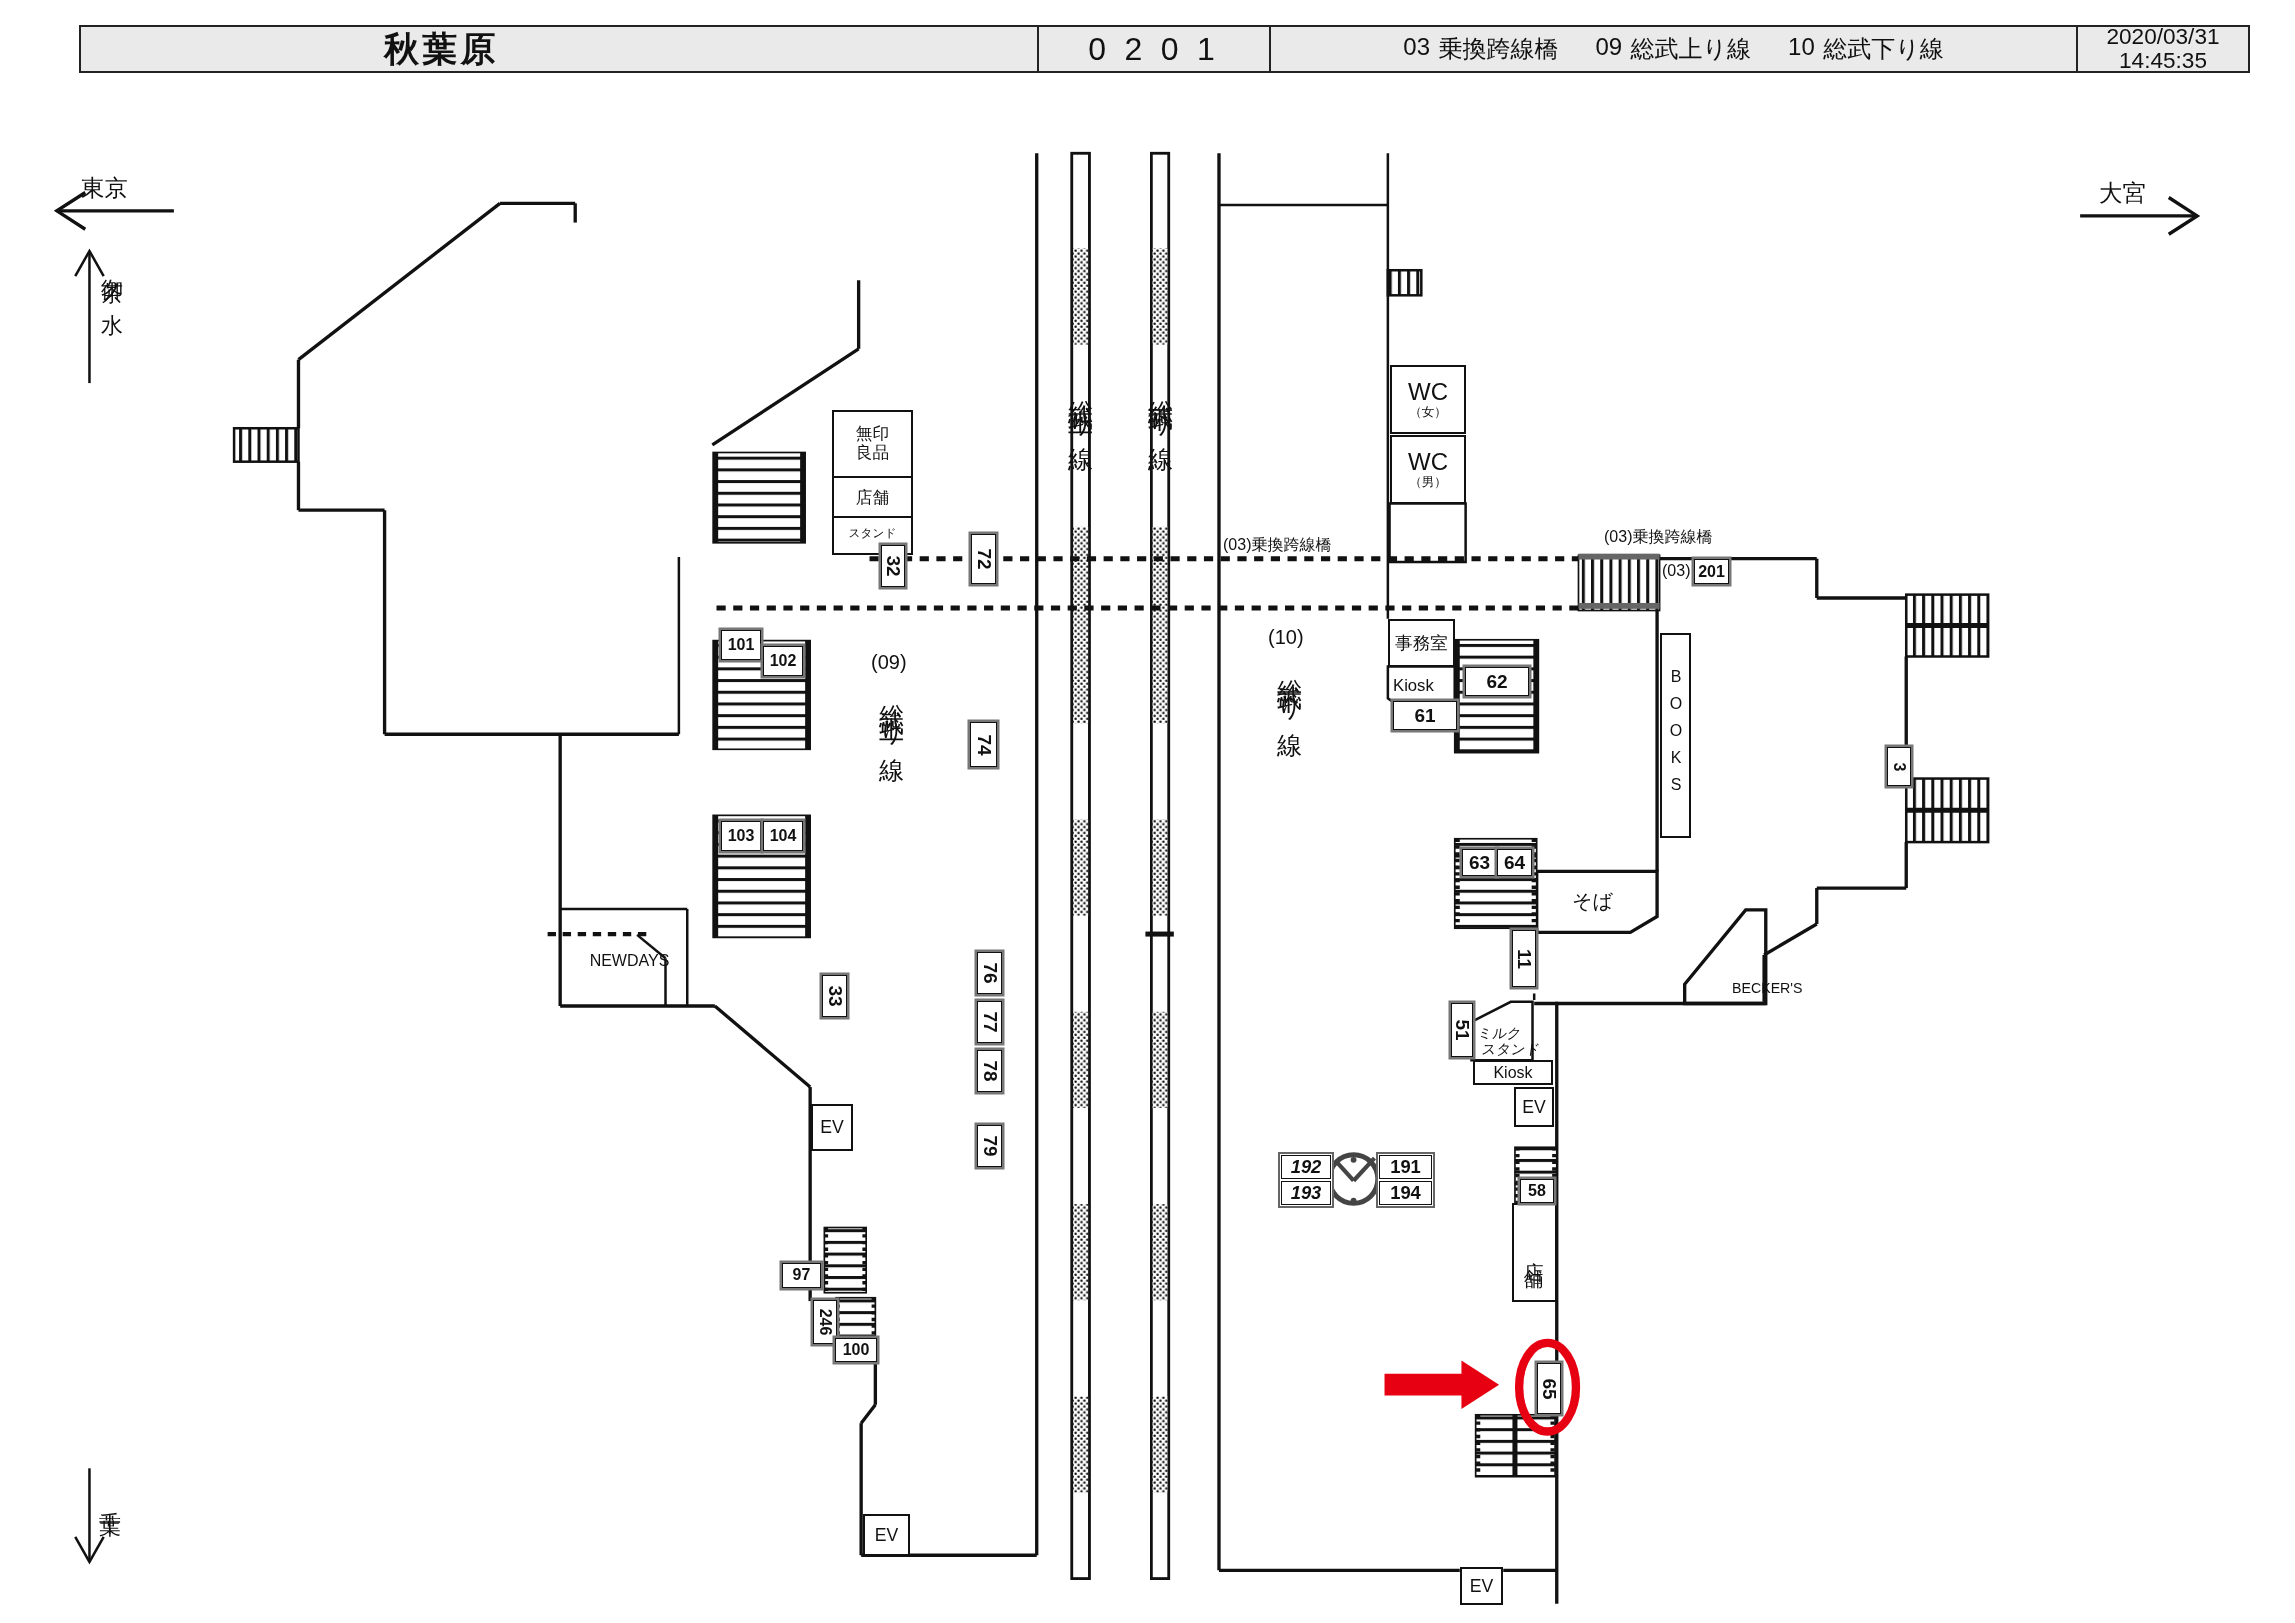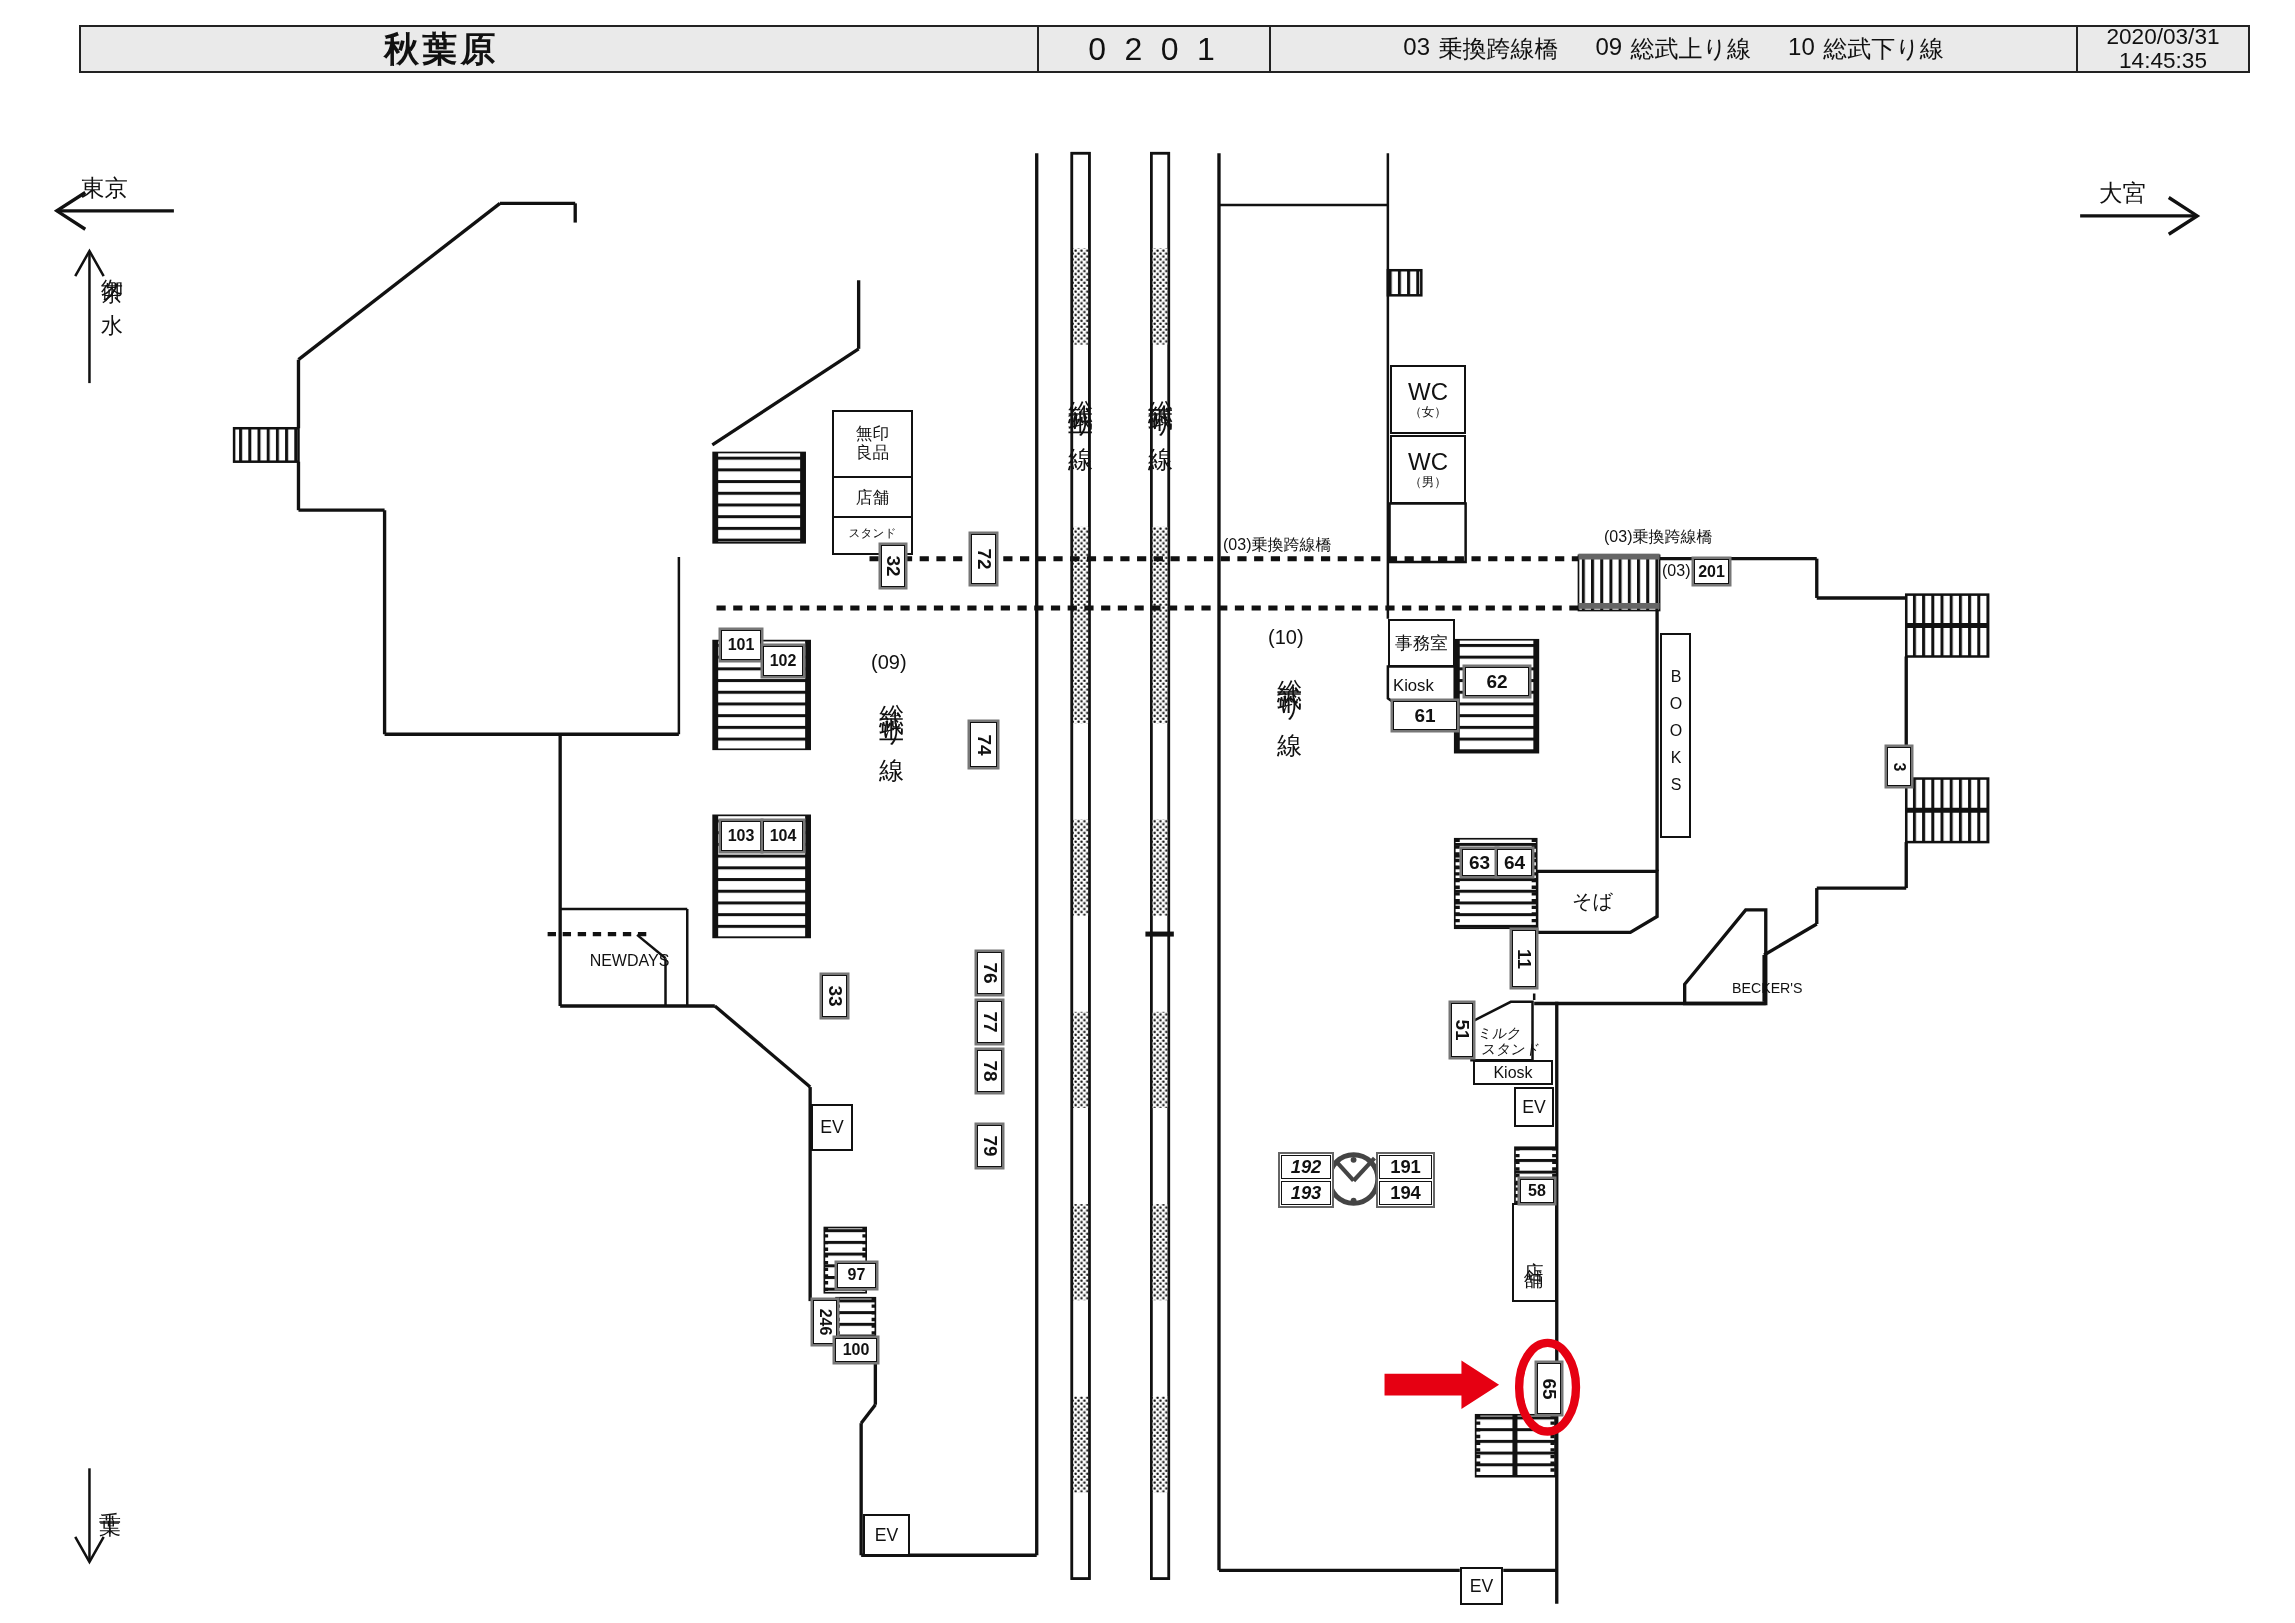--- a/index.html
+++ b/index.html
@@ -343,21 +343,21 @@
     </div>
 <div class="cam camv" style="left:977px;top:1001px;width:23.4px;height:40px;">
       <span>77</span>
     </div>
 <div class="cam camv" style="left:977px;top:1050px;width:23.4px;height:40px;">
       <span>78</span>
     </div>
 <div class="cam camv" style="left:977px;top:1125px;width:23.4px;height:40px;">
       <span>79</span>
     </div>
-<div class="cam sm" style="left:837px;top:1263px;width:37px;height:22.6px;">
+<div class="cam sm" style="left:782px;top:1263px;width:37px;height:22.6px;">
       <span>97</span>
     </div>
 <div class="cam camv sm" style="left:813px;top:1300px;width:22px;height:42px;">
       <span>246</span>
     </div>
 <div class="cam sm" style="left:835px;top:1338px;width:40px;height:22px;">
       <span>100</span>
     </div>
 
 <div class="cam" style="left:1465px;top:667px;width:62px;height:27px;">

